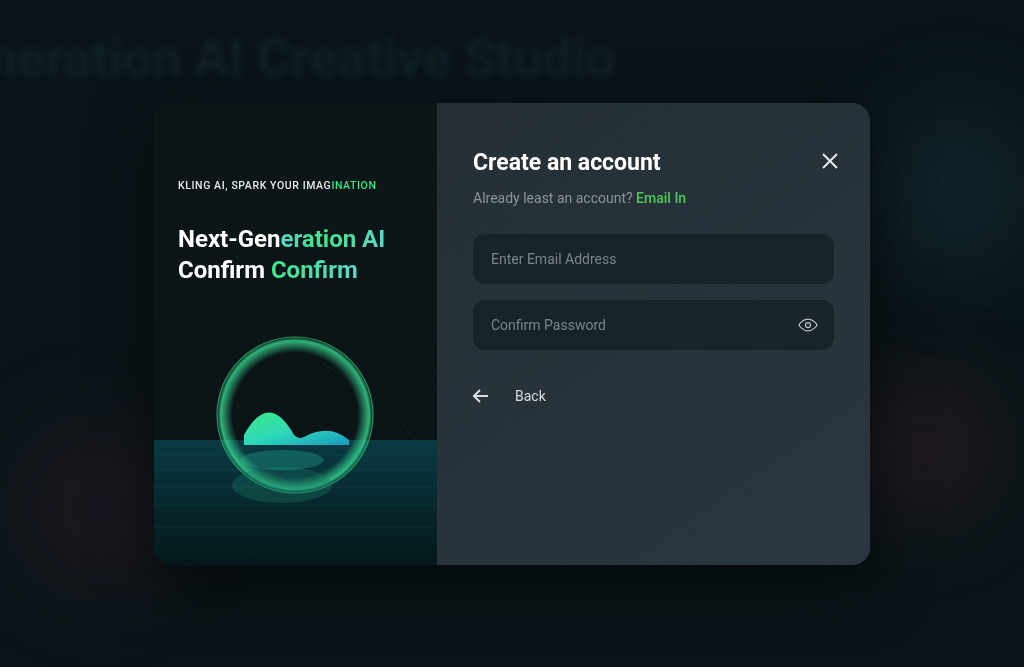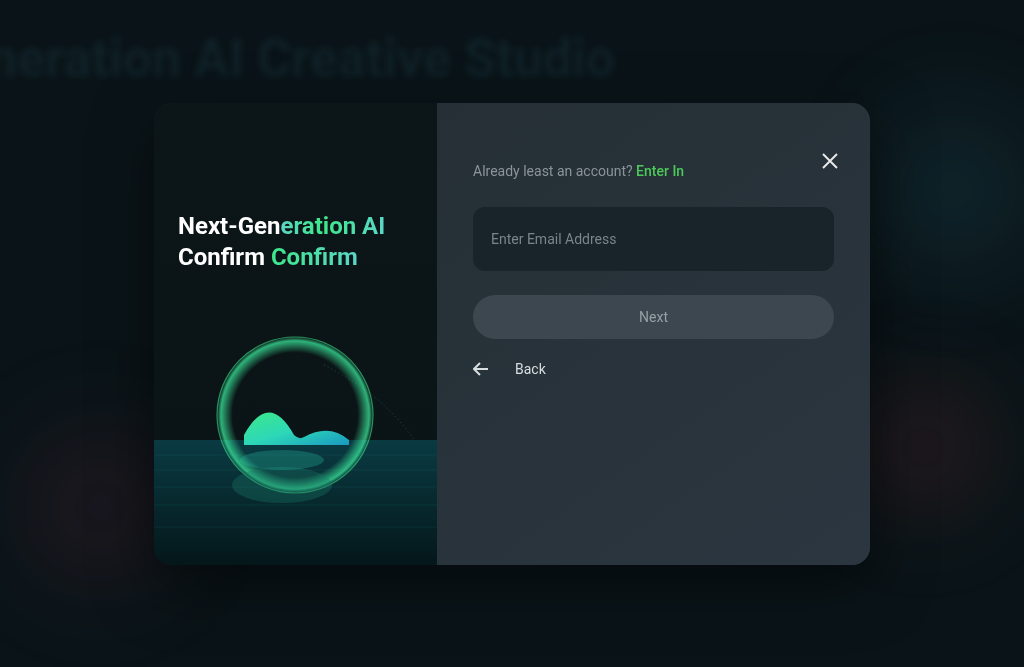--- a/index.html
+++ b/index.html
@@ -161,21 +161,21 @@
     }
     .form {
       margin-top: 28px;
     }
     .field {
       position: relative;
       margin-bottom: 16px;
     }
     .input {
       width: 100%;
-      height: 64px;
+      height: 50px;
       background: #18242a;
       border: none;
       border-radius: 12px;
       padding: 0 48px 0 18px;
       font-size: 14px;
       color: #e8e8e8;
       outline: none;
     }
     .input::placeholder {
       color: #7a8489;
@@ -234,20 +234,23 @@
   <div class="backdrop-text">eneration AI Creative Studio</div>
   <div class="backdrop-blobs">
     <div class="blob-right"></div>
     <div class="blob-bottom-left"></div>
     <div class="blob-bottom-right"></div>
   </div>
 </div>
 
 <div class="modal">
   <div class="panel-left">
+    <div class="tagline">
+      <span>KLING AI,</span><span> SPARK YOUR IMAG</span><span class="grad">INATION</span>
+    </div>
     <div class="headline">
       <span>Next-Gen</span><span class="grad-multi">eration AI</span><br>
       <span>Confirm </span><span class="grad-studio">Confirm</span>
     </div>
     <svg class="art" viewBox="0 0 283 260" preserveAspectRatio="xMidYMax slice">
       <defs>
         <linearGradient id="water" x1="0" y1="0" x2="0" y2="1">
           <stop offset="0%" stop-color="#0a3a42"></stop>
           <stop offset="100%" stop-color="#04171a"></stop>
         </linearGradient>
@@ -273,34 +276,43 @@
       <circle cx="141" cy="110" r="78" fill="url(#ring)" opacity="0.9"></circle>
       <circle cx="141" cy="110" r="78" fill="none" stroke="#3de889" stroke-width="1.2" opacity="0.6"></circle>
       <path d="M 170 60 Q 230 90 260 135" fill="none" stroke="#2dd8b8" stroke-width="0.8" opacity="0.4" stroke-dasharray="1 3"></path>
       <path d="M 90 130 Q 115 85 140 130 Q 145 135 150 132 Q 175 118 195 135 L 195 140 L 90 140 Z" fill="url(#peak)"></path>
       <ellipse cx="128" cy="180" rx="50" ry="18" fill="#1a7868" opacity="0.35"></ellipse>
       <ellipse cx="128" cy="155" rx="42" ry="10" fill="#2dd8b8" opacity="0.25"></ellipse>
     </svg>
   </div>
 
   <div class="panel-right">
+    <div class="heading">Create an account</div>
     <div class="close-btn">
       <svg viewBox="0 0 18 18">
           <path d="M2 2 L16 16 M16 2 L2 16" fill="none"></path>
         </svg>
     </div>
     <div class="sub">
-      <span>Already least an account?  </span><a>Enter In</a>
+      <span>Already least an account?  </span><a>Email In</a>
     </div>
 
     <div class="form">
       <div class="field">
         <input class="input" type="text" placeholder="Enter Email Address" style="">
       </div>
-      <button class="next-btn">Next</button>
+      <div class="field">
+        <input class="input" type="password" placeholder="Confirm Password" style="">
+        <span class="eye">
+          <svg viewBox="0 0 24 24">
+              <path d="M1 12s4-7 11-7 11 7 11 7-4 7-11 7S1 12 1 12z"></path>
+              <circle cx="12" cy="12" r="3"></circle>
+            </svg>
+        </span>
+      </div>
       <div class="back">
         <svg viewBox="0 0 16 14">
             <path d="M7 1 L1 7 L7 13 M1 7 L15 7"></path>
           </svg>
         <span>Back</span>
       </div>
     </div>
   </div>
 </div>
 

